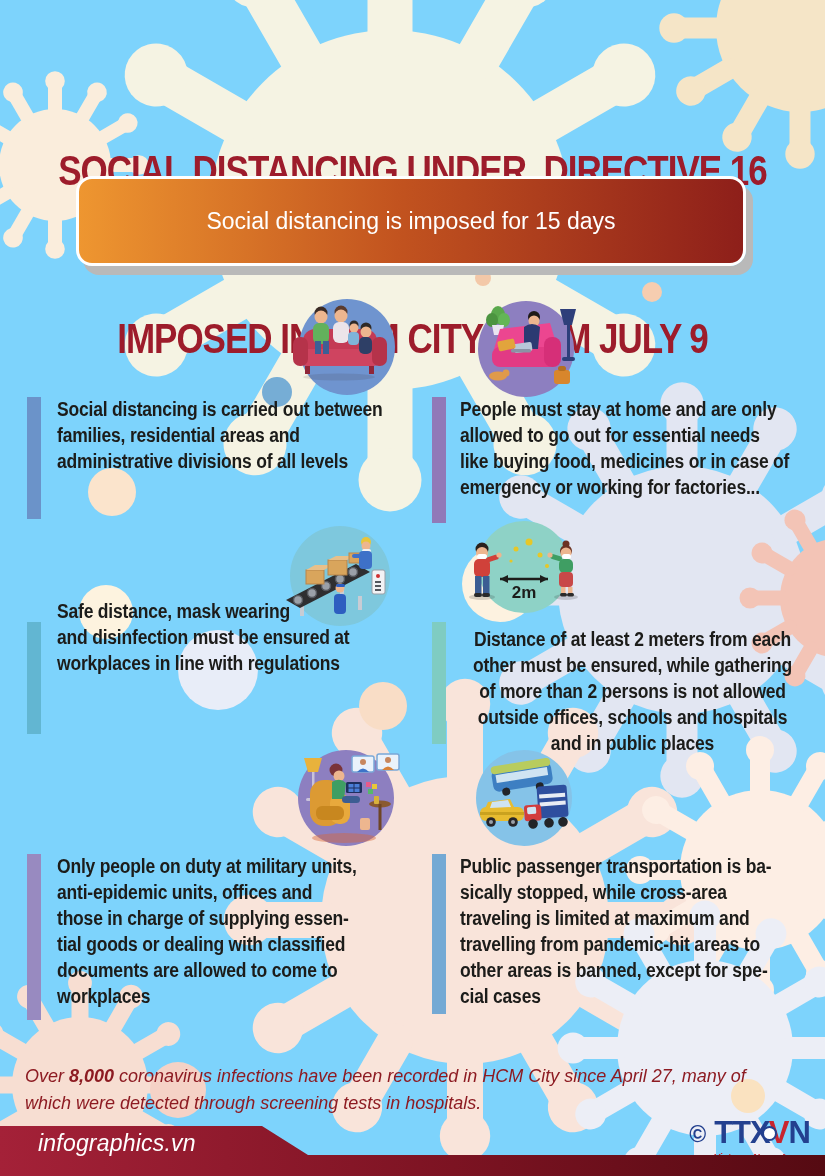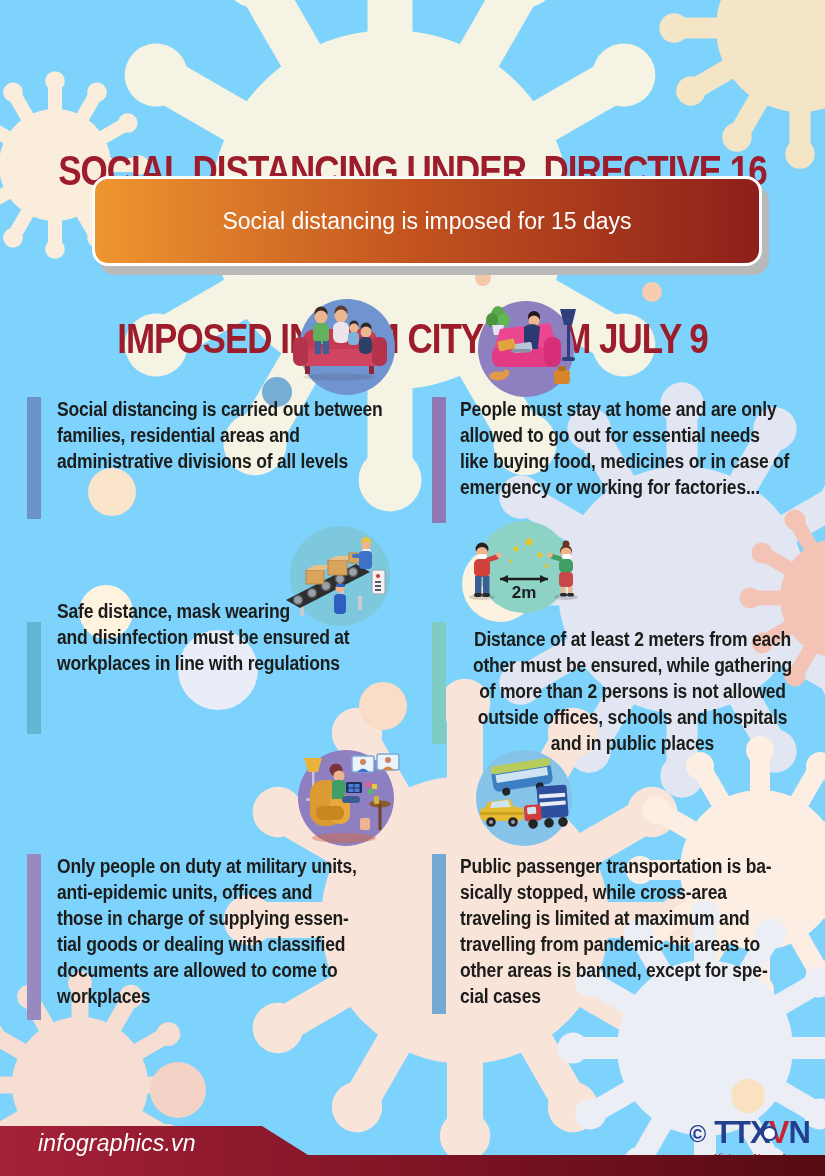--- a/index.html
+++ b/index.html
@@ -10,21 +10,21 @@
   #bg { position:absolute; left:0; top:0; z-index:0; }
   .layer { position:absolute; z-index:1; }
 
   .title {
     left:0; top:30px; width:825px; text-align:center;
     color:#9d1c2b; font-weight:700; font-size:35px; line-height:46px;
     letter-spacing:-1px; white-space:pre; transform:scaleY(1.22); transform-origin:top center;
   }
 
   .banner {
-    left:92px; top:176px; width:664px; height:84px; border-radius:16px;
+    left:76px; top:176px; width:664px; height:84px; border-radius:16px;
     background:linear-gradient(90deg,#ee9630 0%, #c2531f 48%, #8e1f1a 100%);
     border:3px solid #ffffff; box-shadow:7px 9px 0 0 #b9b9b9;
     display:flex; flex-direction:column; align-items:center; justify-content:center;
     color:#ffffff;
     gap:42px;
   }
   .banner-line1 { font-size:23px; font-weight:400; }
   .banner-line2 { font-size:28px; font-weight:700; margin-top:3px; }
 
   .bar { position:absolute; z-index:1; width:14px; }
@@ -391,20 +391,23 @@
 tial goods or dealing with classified
 documents are allowed to come to
 workplaces</div>
   <div class="sec-text t6">Public passenger transportation is ba-
 sically stopped, while cross-area
 traveling is limited at maximum and
 travelling from pandemic-hit areas to
 other areas is banned, except for spe-
 cial cases</div>
 
+  <div class="note">
+    <span>Over </span><b>8,000</b><span> coronavirus infections have been recorded in HCM City since April 27, many of which were detected through screening tests in hospitals.</span>
+  </div>
 
   <div class="agency">
     <span class="copy">©</span>
     <div>
       <div class="logo-row"><span>TTX</span><span class="globe"></span><span class="vred">V</span><span>N</span></div>
       <div class="cap">Vietnam News Agency</div>
     </div>
   </div>
 
   <div class="footer">

